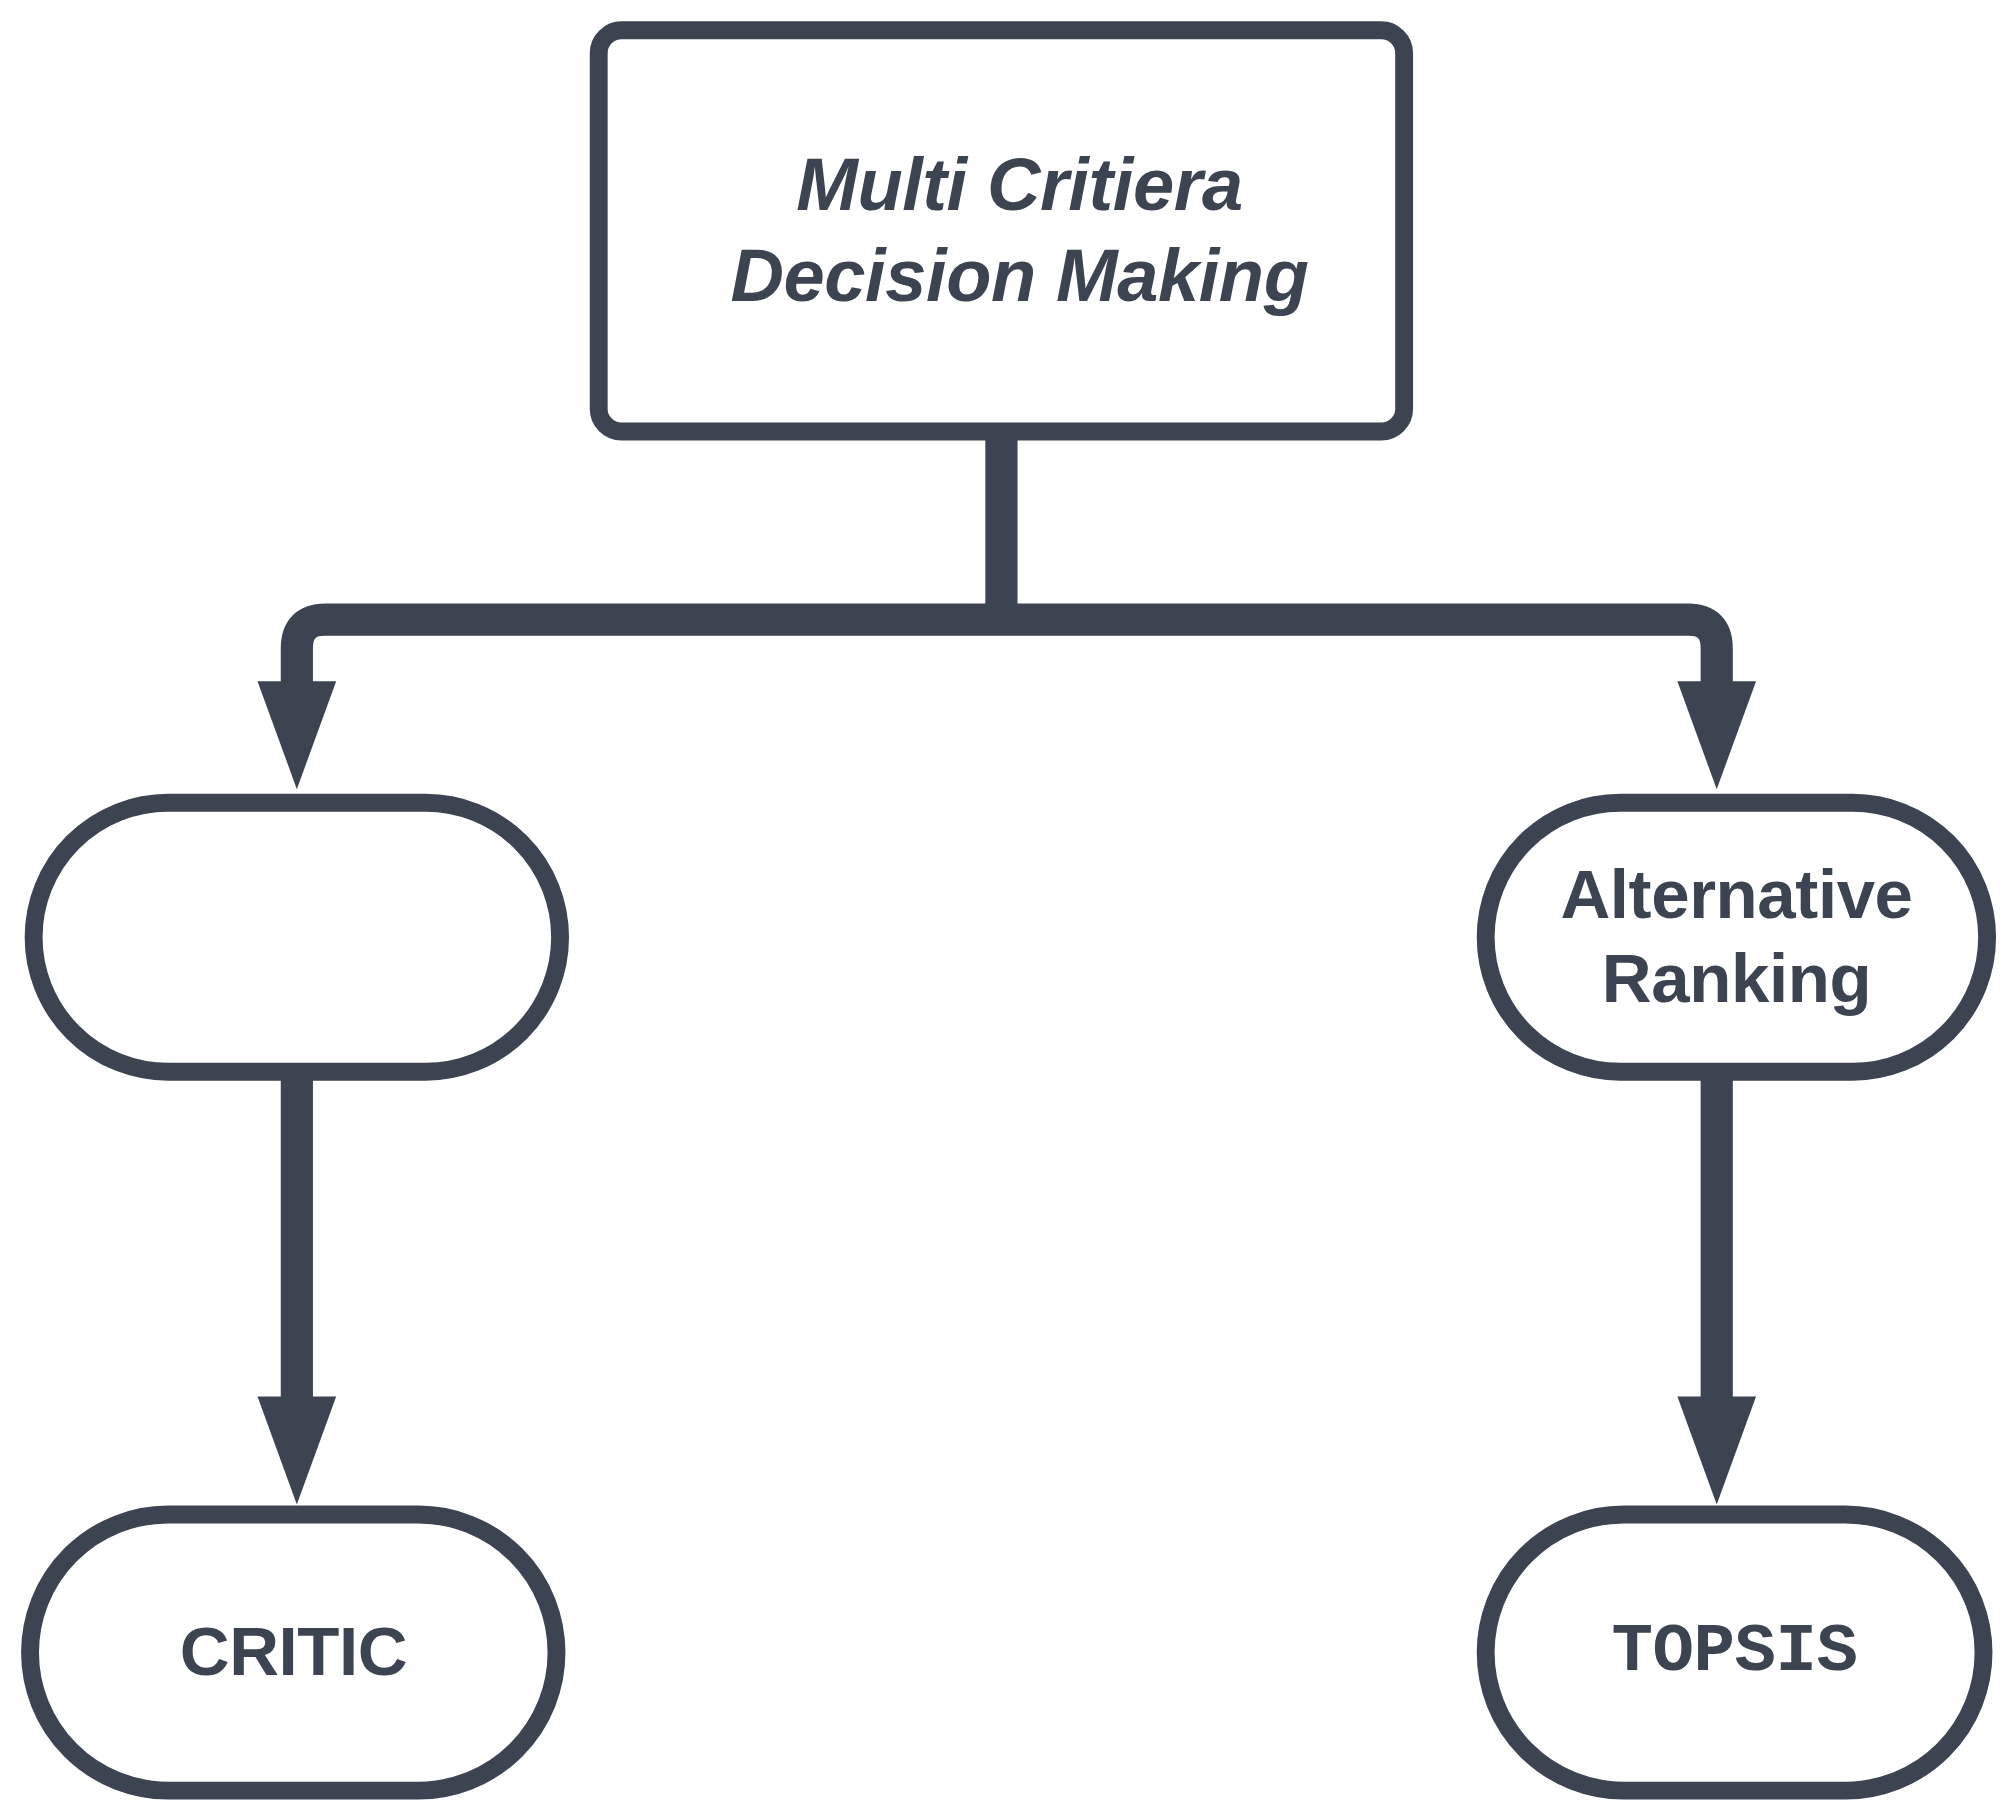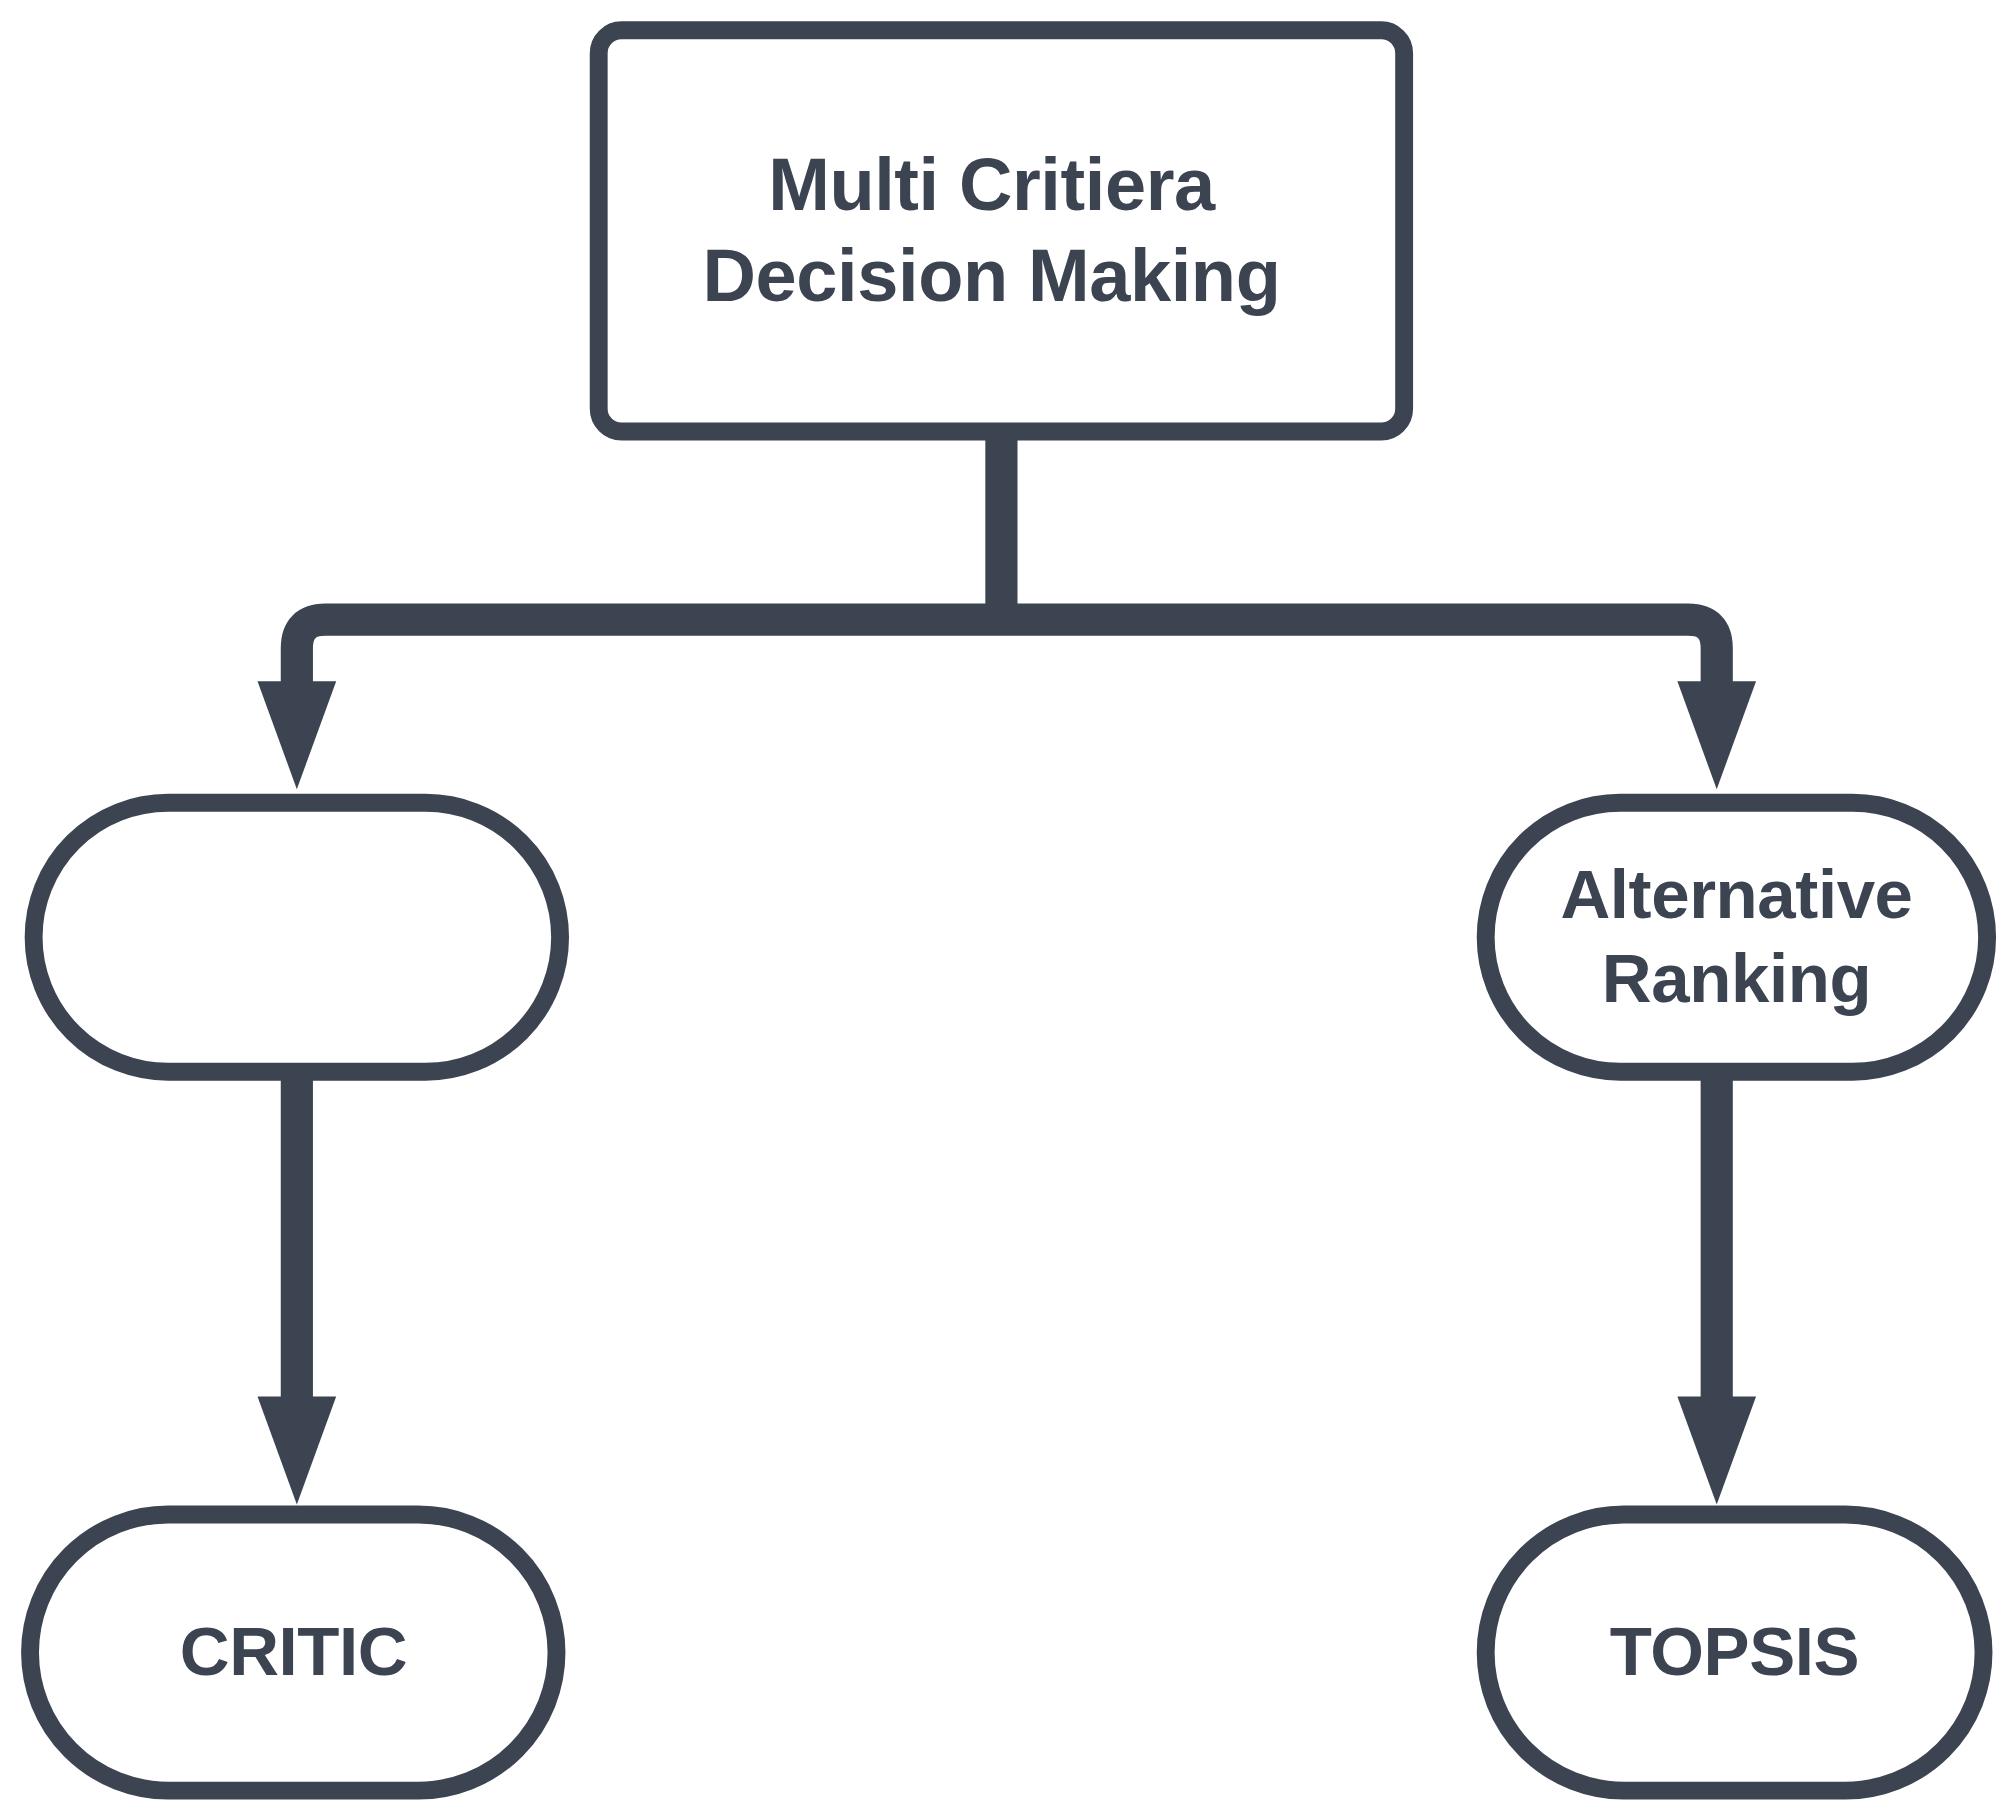--- a/index.html
+++ b/index.html
@@ -33,25 +33,26 @@
     justify-content: center;
     text-align: center;
     font-weight: bold;
     color: #3c4451;
     letter-spacing: -0.4px;
     line-height: 1.22;
     pointer-events: none;
     white-space: pre-line;
   }
   .label-root {
-    left: 580px;
+    left: 608px;
     top: 21.5px;
     width: 823px;
     height: 418px;
     font-size: 74px;
+    font-style: italic;
   }
   .label-mid-left {
     left: 25px;
     top: 794px;
     width: 544px;
     height: 286px;
     font-size: 69px;
   }
   .label-mid-right {
     left: 1477px;
@@ -66,20 +67,21 @@
     width: 544px;
     height: 293px;
     font-size: 69px;
   }
   .label-leaf-right {
     left: 1477px;
     top: 1506px;
     width: 515px;
     height: 293px;
     font-size: 69px;
+    font-family: Liberation Mono, monospace;
   }
 </style>
 </head>
 <body>
 
 <div id="diagram-root">
 
   <svg id="flow-svg" viewBox="0 0 2817 2541" xmlns="http://www.w3.org/2000/svg">
 
     <g>

